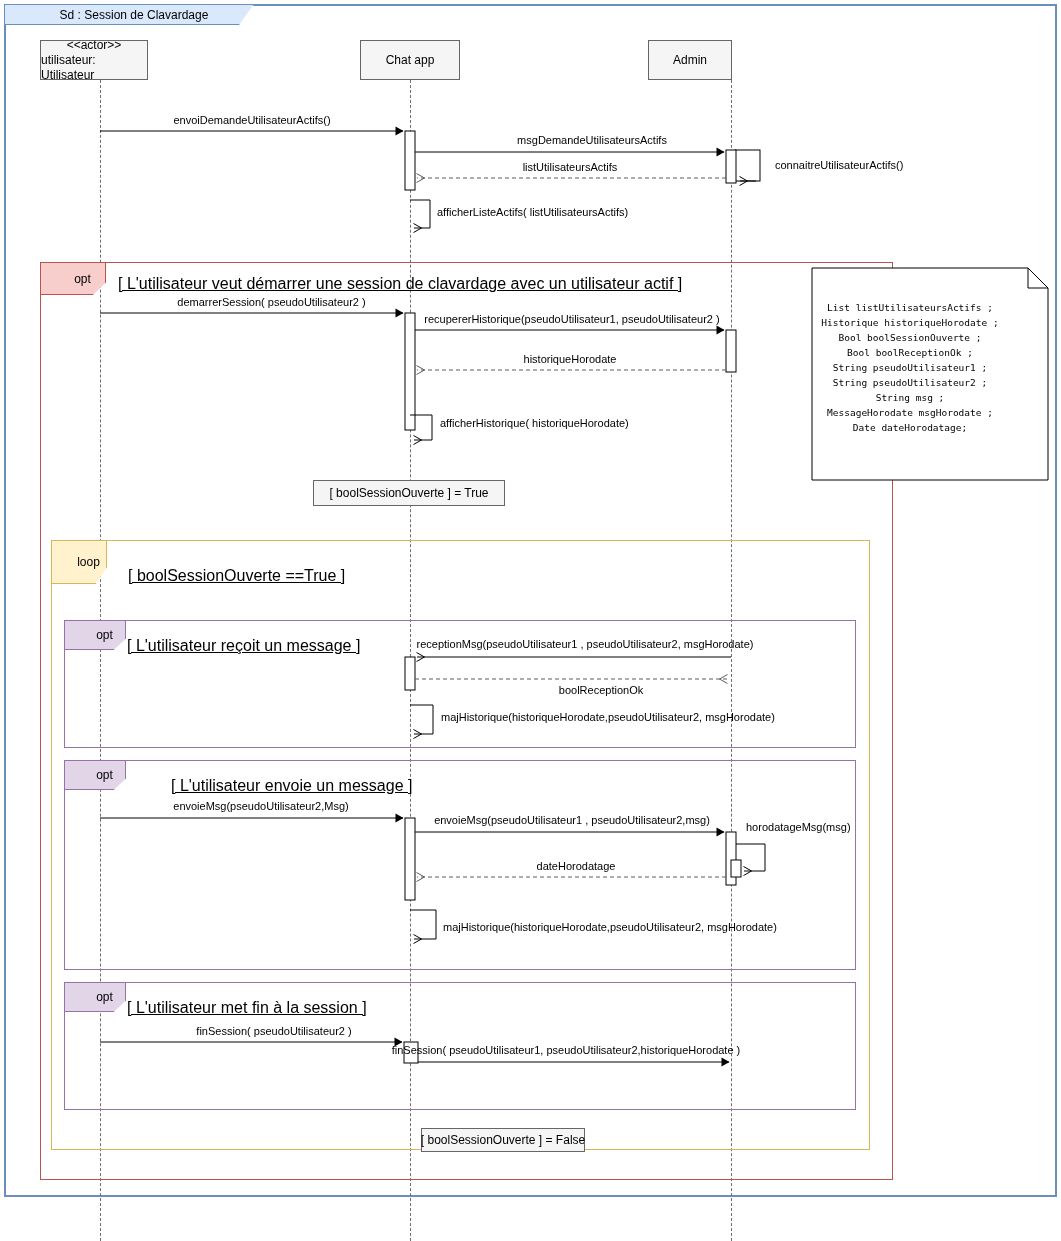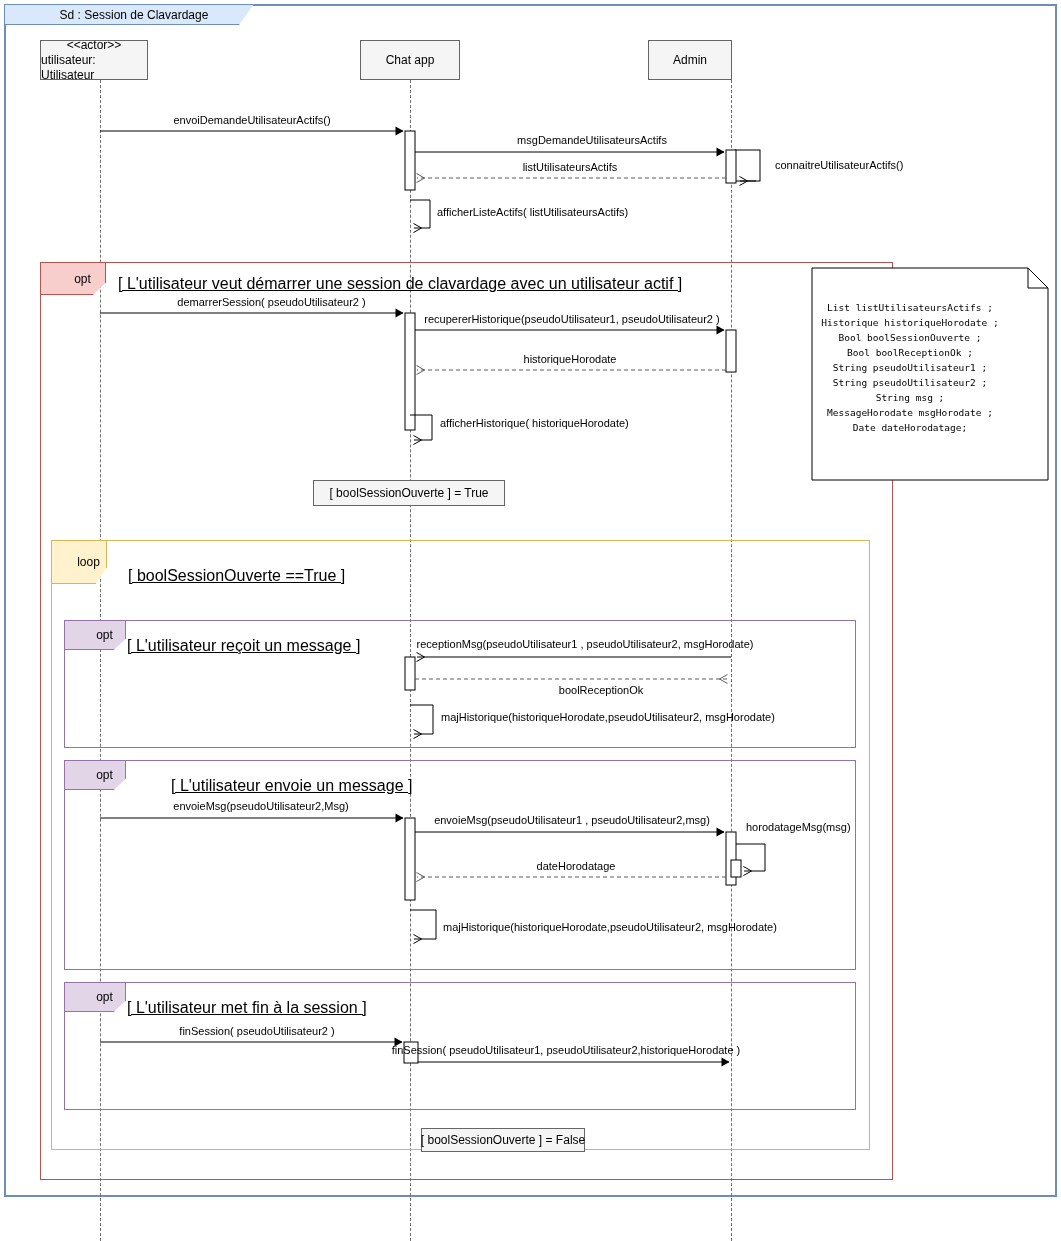--- a/index.html
+++ b/index.html
@@ -169,19 +169,19 @@
   <div class="abs msg-label centered" style="left:570px;top:353px;">historiqueHorodate</div>
   <div class="abs msg-label" style="left:440px;top:417px;">afficherHistorique( historiqueHorodate)</div>
   <div class="abs msg-label centered" style="left:585px;top:638px;">receptionMsg(pseudoUtilisateur1 , pseudoUtilisateur2, msgHorodate)</div>
   <div class="abs msg-label centered" style="left:581px;top:684px;margin-left:20px;">boolReceptionOk</div>
   <div class="abs msg-label" style="left:441px;top:711px;">majHistorique(historiqueHorodate,pseudoUtilisateur2, msgHorodate)</div>
   <div class="abs msg-label centered" style="left:261px;top:800px;">envoieMsg(pseudoUtilisateur2,Msg)</div>
   <div class="abs msg-label centered" style="left:572px;top:814px;">envoieMsg(pseudoUtilisateur1 , pseudoUtilisateur2,msg)</div>
   <div class="abs msg-label" style="left:746px;top:821px;">horodatageMsg(msg)</div>
   <div class="abs msg-label centered" style="left:576px;top:860px;">dateHorodatage</div>
   <div class="abs msg-label" style="left:443px;top:921px;">majHistorique(historiqueHorodate,pseudoUtilisateur2, msgHorodate)</div>
-  <div class="abs msg-label centered" style="left:257px;top:1025px;">finSession( pseudoUtilisateur2 )</div>
+  <div class="abs msg-label centered" style="left:274px;top:1025px;">finSession( pseudoUtilisateur2 )</div>
   <div class="abs msg-label centered" style="left:566px;top:1044px;">finSession( pseudoUtilisateur1, pseudoUtilisateur2,historiqueHorodate )</div>
 
   <div class="abs state-box" style="left:313px;top:480px;width:192px;height:26px;">[ boolSessionOuverte ] = True</div>
   <div class="abs state-box" style="left:421px;top:1128px;width:164px;height:24px;">[ boolSessionOuverte ] = False</div>
 
 </div>
 
 </body></html>

